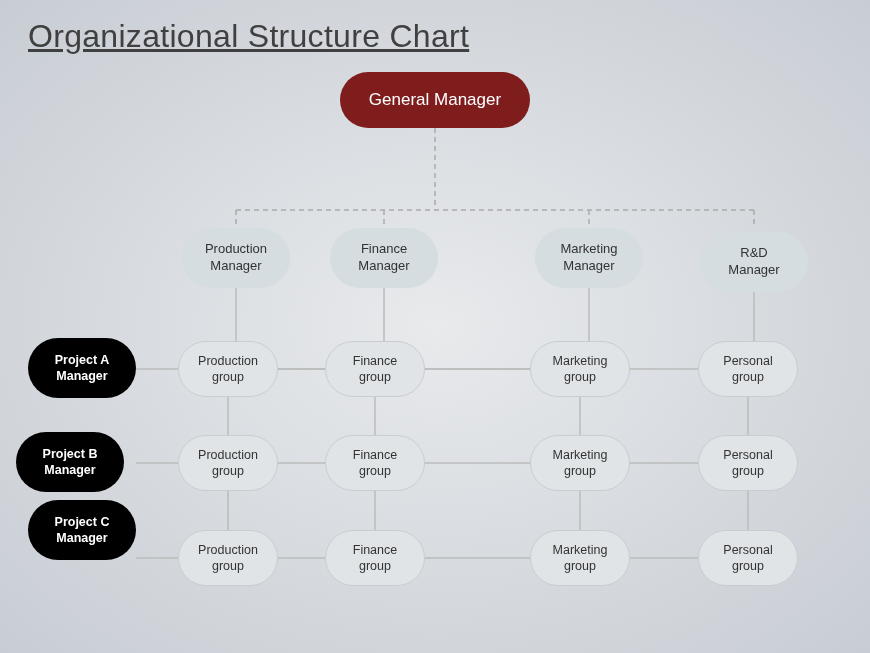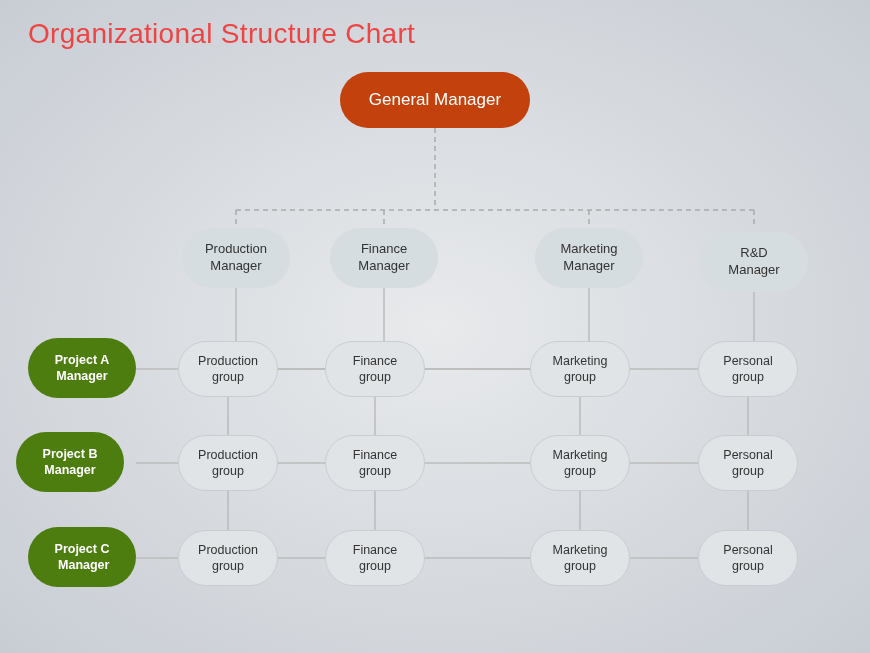--- a/index.html
+++ b/index.html
@@ -9,33 +9,34 @@
       background: radial-gradient(ellipse at center, #e8eaec 0%, #c8cdd4 100%);
       font-family: 'Segoe UI', Arial, sans-serif;
       overflow: hidden;
       position: relative;
     }
 
     .page-title {
       position: absolute;
       top: 18px;
       left: 28px;
-      font-size: 28px;
+      font-size: 32px;
       font-weight: 300;
-      color: #ef4444;
+      color: #404040;
       letter-spacing: 0.3px;
+      text-decoration: underline;
     }
 
     
     .gm-node {
       position: absolute;
       top: 72px;
       left: 50%;
       transform: translateX(-50%);
-      background: #c2410c;
+      background: #7f1d1d;
       color: white;
       border-radius: 50px;
       width: 190px;
       height: 56px;
       display: flex;
       align-items: center;
       justify-content: center;
       font-size: 17px;
       font-weight: 500;
       text-align: center;
@@ -66,21 +67,21 @@
       font-weight: 400;
       line-height: 1.3;
       width: 108px;
       height: 60px;
       z-index: 10;
     }
 
     
     .project-node {
       position: absolute;
-      background: #4d7c0f;
+      background: #000000;
       border-radius: 50px;
       display: flex;
       align-items: center;
       justify-content: center;
       text-align: center;
       font-size: 12.5px;
       color: white;
       font-weight: 600;
       line-height: 1.3;
       width: 108px;
@@ -164,21 +165,21 @@
 
 <div class="gm-node">General Manager</div>
 
 <div class="manager-node" style="left:182px; top:228px;">Production<br>Manager</div>
 <div class="manager-node" style="left:330px; top:228px;">Finance<br>Manager</div>
 <div class="manager-node" style="left:535px; top:228px;">Marketing<br>Manager</div>
 <div class="manager-node" style="left:700px; top:232px;">R&amp;D<br>Manager</div>
 
 <div class="project-node" style="left:28px; top:338px;">Project A<br>Manager</div>
 <div class="project-node" style="left:16px; top:432px;">Project B<br>Manager</div>
-<div class="project-node" style="left:28px; top:527px;text-align:right;">Project C<br>Manager</div>
+<div class="project-node" style="left:28px; top:500px;">Project C<br>Manager</div>
 
 <div class="group-node" style="left:178px; top:341px;">Production<br>group</div>
 <div class="group-node" style="left:325px; top:341px;">Finance<br>group</div>
 <div class="group-node" style="left:530px; top:341px;">Marketing<br>group</div>
 <div class="group-node" style="left:698px; top:341px;">Personal<br>group</div>
 
 <div class="group-node" style="left:178px; top:435px;">Production<br>group</div>
 <div class="group-node" style="left:325px; top:435px;">Finance<br>group</div>
 <div class="group-node" style="left:530px; top:435px;">Marketing<br>group</div>
 <div class="group-node" style="left:698px; top:435px;">Personal<br>group</div>

